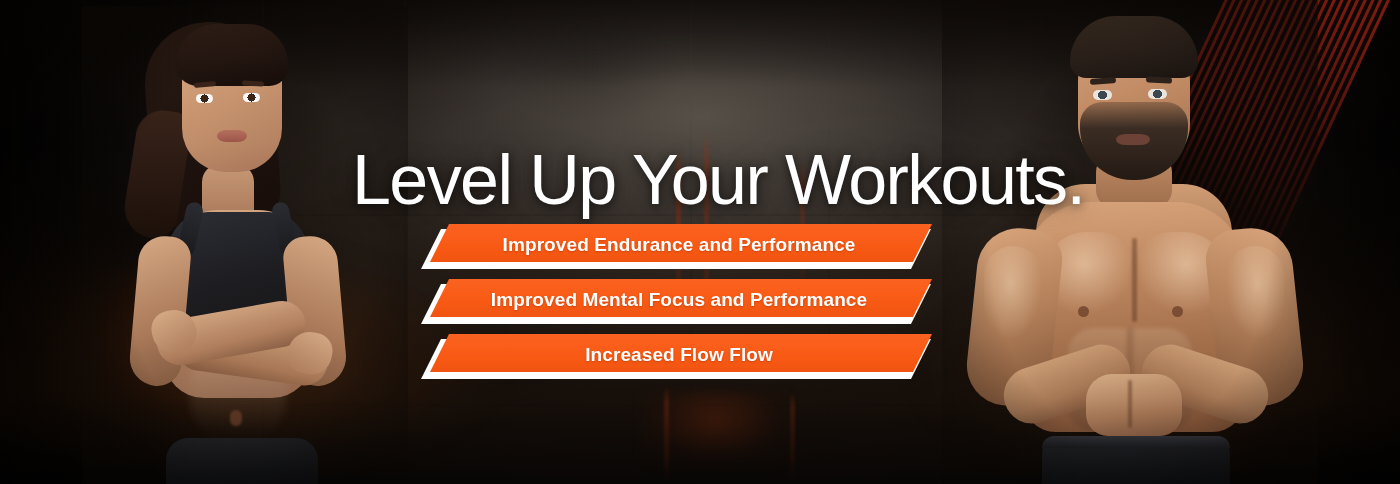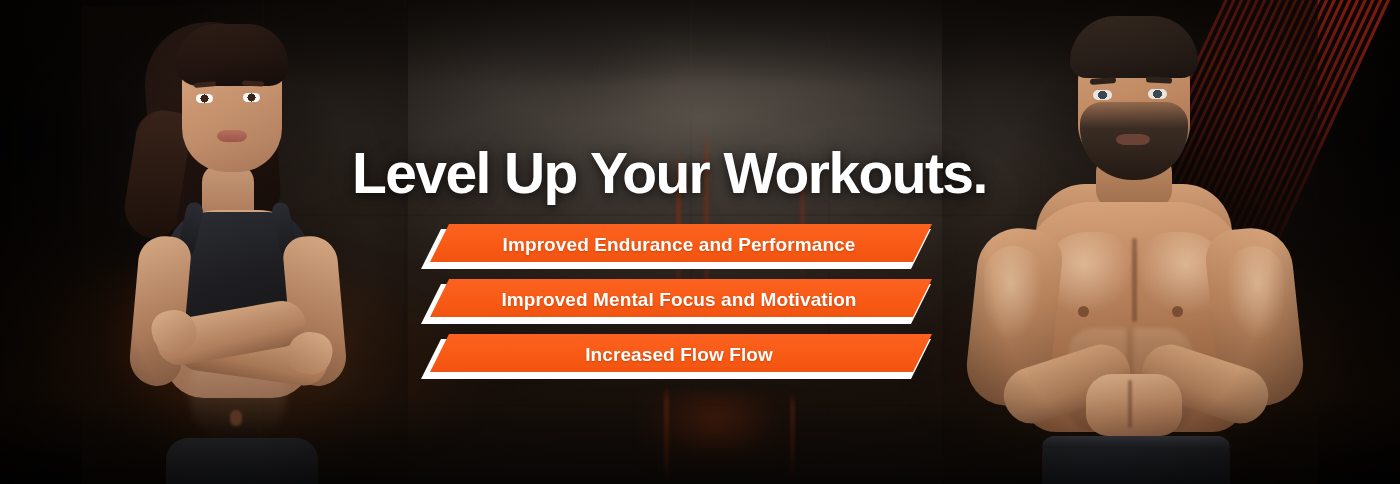--- a/index.html
+++ b/index.html
@@ -235,22 +235,22 @@
 
   
   .content {
     position:absolute; left:352px; top:0; width:600px; height:484px;
     z-index:40;
   }
 
   .headline {
     position:absolute; left:0; top:145px;
     width:660px;
-    font-size:57px;
-    font-weight:700;
+    font-size:70px;
+    font-weight:400;
     letter-spacing:-1.6px;
     color:#ffffff;
     line-height:1;
     white-space:nowrap;
     text-shadow:0 2px 10px rgba(0,0,0,.60), 0 0 26px rgba(0,0,0,.45);
   }
 
   .chips { position:absolute; left:78px; top:224px; width:510px; }
 
   .chip-wrap {
@@ -394,21 +394,21 @@
       <div class="chip-wrap">
         <div class="chip-plate"></div>
         <div class="chip">
           <span class="chip-label">Improved Endurance and Performance</span>
         </div>
       </div>
 
       <div class="chip-wrap">
         <div class="chip-plate"></div>
         <div class="chip">
-          <span class="chip-label">Improved Mental Focus and Motivation</span>
+          <span class="chip-label">Improved Mental Focus and Performance</span>
         </div>
       </div>
 
       <div class="chip-wrap">
         <div class="chip-plate"></div>
         <div class="chip">
           <span class="chip-label">Increased Flow Flow</span>
         </div>
       </div>
 

